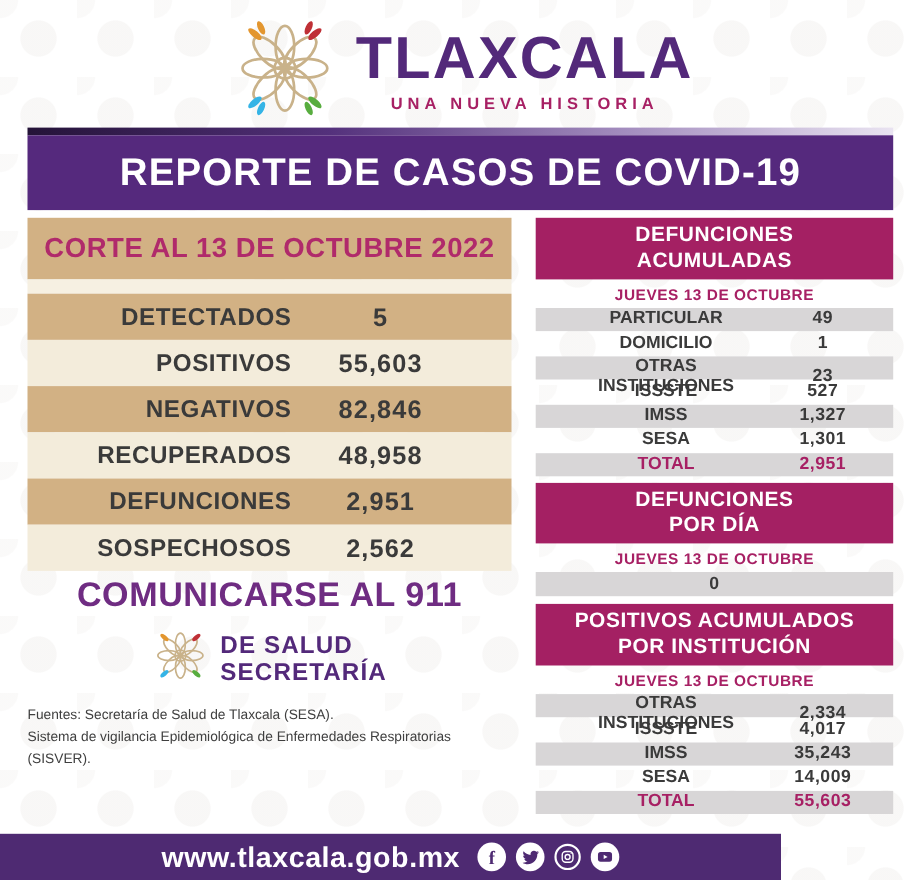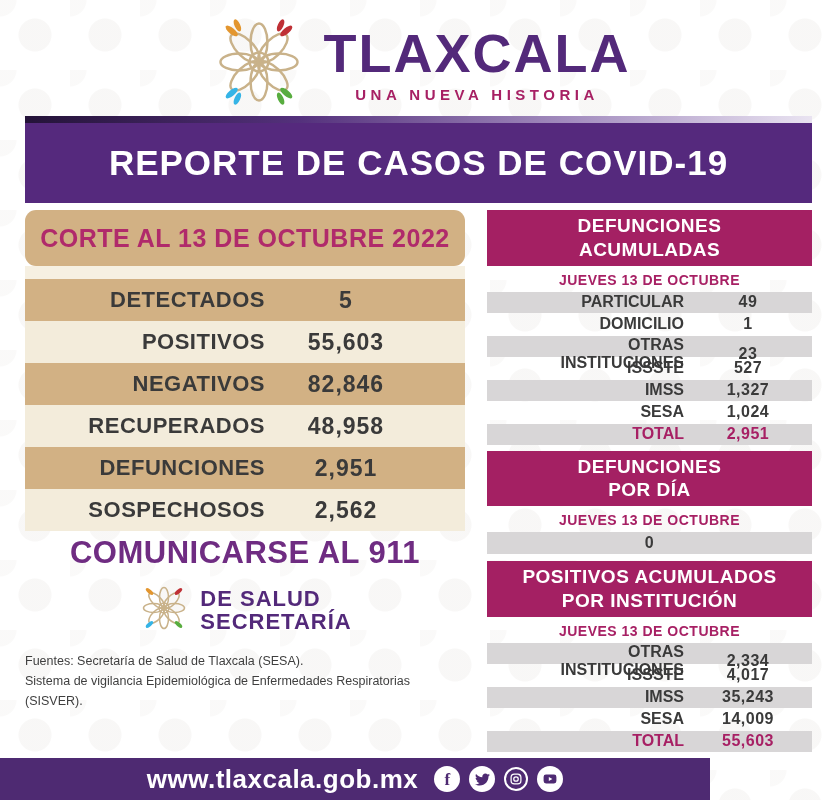--- a/index.html
+++ b/index.html
@@ -12,29 +12,29 @@
       radial-gradient(circle at 0px 0px, rgba(160,148,135,0.05) 16px, transparent 17px);
     background-size:70px 70px;
   }
   
   .top-logo{ display:flex; align-items:center; justify-content:center; gap:16px; padding-top:16px; height:112px; }
   .brand-col{ display:flex; flex-direction:column; align-items:center; }
   .brand-name{ font-size:54px; font-weight:bold; color:#53297a; letter-spacing:2px; line-height:1; }
   .brand-tagline{ font-size:15px; font-weight:bold; color:#a72064; letter-spacing:4.5px; margin-top:6px; }
   .grad-line{ margin:4px 28px 0 25px; height:7px;
     background:linear-gradient(to right,#241338,#54317c 35%,#a58fc0 70%,#e9e3f1); }
-  .banner{ margin:0 28px 0 25px; height:80px; background:#55297d;
+  .banner{ margin:0 28px 0 25px; height:68px; background:#55297d;
     display:flex; align-items:center; justify-content:center; }
   .banner-title{ color:#ffffff; font-size:35px; font-weight:bold; letter-spacing:1px; }
   
   .content{ display:flex; margin:7px 28px 0 25px; gap:22px; }
   .left-col{ width:440px; }
   .right-col{ width:325px; }
   
-  .corte-header{ height:56px; background:#d2b184; display:flex; align-items:center; justify-content:center;border-radius:11px; }
+  .corte-header{ height:56px; background:#d2b184; display:flex; align-items:center; justify-content:center; }
   .corte-title{ color:#b02a6b; font-size:25px; font-weight:bold; letter-spacing:0.5px; }
   .cream-gap{ height:13px; background:#f6f0e2; }
   .lrow{ display:grid; grid-template-columns:1fr 200px; align-items:center; height:42px; }
   .lrow.tan{ background:#d2b184; }
   .lrow.cream{ background:#f3ecdb; }
   .llabel{ text-align:right; font-size:22px; font-weight:bold; color:#3a3a3a; letter-spacing:0.5px; }
   .lvalue{ text-align:center; padding-right:38px; font-size:23px; font-weight:bold; color:#3a3a3a; letter-spacing:1px; }
   .notice1{ margin-top:28px; text-align:center; font-size:26px; font-weight:bold; color:#8e2a5d; letter-spacing:0.3px; }
   .notice2{ margin-top:4px; text-align:center; font-size:31px; font-weight:bold; color:#6f2c82; letter-spacing:0.5px; }
   .salud-row{ margin-top:12px; display:flex; align-items:center; justify-content:center; gap:10px; }
@@ -42,21 +42,21 @@
   .salud-text span{ font-size:22px; font-weight:bold; color:#53297a; letter-spacing:1px; }
   .fuentes{ margin-top:14px; font-size:12.5px; color:#3f3f3f; line-height:1.6; }
   
   .rsection-header{ background:#a42063; min-height:54px; display:flex; flex-direction:column;
     align-items:center; justify-content:center; padding:4px 0; }
   .rsection-header span{ color:#ffffff; font-size:19px; font-weight:bold; letter-spacing:0.5px; line-height:1.25; }
   .rdate{ text-align:center; font-size:14px; font-weight:bold; color:#a72064; letter-spacing:0.5px;
     padding:6px 0 4px 0; }
   .rrow{ display:grid; grid-template-columns:1fr 128px; align-items:center; height:21px; margin-bottom:1px; }
   .rrow.gray{ background:#d8d6d7; }
-  .rlabel{ text-align:right; font-size:16px; font-weight:bold; color:#3a3a3a;padding-left:40px; }
+  .rlabel{ text-align:center; font-size:16px; font-weight:bold; color:#3a3a3a;padding-left:40px; }
   .rvalue{ text-align:center; font-size:16px; font-weight:bold; color:#3a3a3a; letter-spacing:0.5px; }
   .rrow.total .rlabel, .rrow.total .rvalue{ color:#a72064; }
   .rrow.single{ grid-template-columns:1fr; height:22px; }
   .rrow.single .rvalue{ padding:0; }
   .sec-gap1{ height:5px; } .sec-gap2{ height:6px; }
   
   .footer{ position:absolute; left:0; bottom:0; width:710px; height:42px; background:#4e2a72;
     display:flex; align-items:center; justify-content:center; gap:16px; }
   .footer-url{ color:#ffffff; font-size:26px; font-weight:bold; letter-spacing:0.5px; }
   .social{ display:flex; gap:9px; align-items:center; }
@@ -199,21 +199,21 @@
       <div class="rrow">
         <span class="rlabel">ISSSTE</span>
         <span class="rvalue">527</span>
       </div>
       <div class="rrow gray">
         <span class="rlabel">IMSS</span>
         <span class="rvalue">1,327</span>
       </div>
       <div class="rrow">
         <span class="rlabel">SESA</span>
-        <span class="rvalue">1,024</span>
+        <span class="rvalue">1,301</span>
       </div>
       <div class="rrow gray total">
         <span class="rlabel">TOTAL</span>
         <span class="rvalue">2,951</span>
       </div>
 
       <div class="sec-gap1"></div>
 
       <div class="rsection-header">
         <span>DEFUNCIONES</span>

